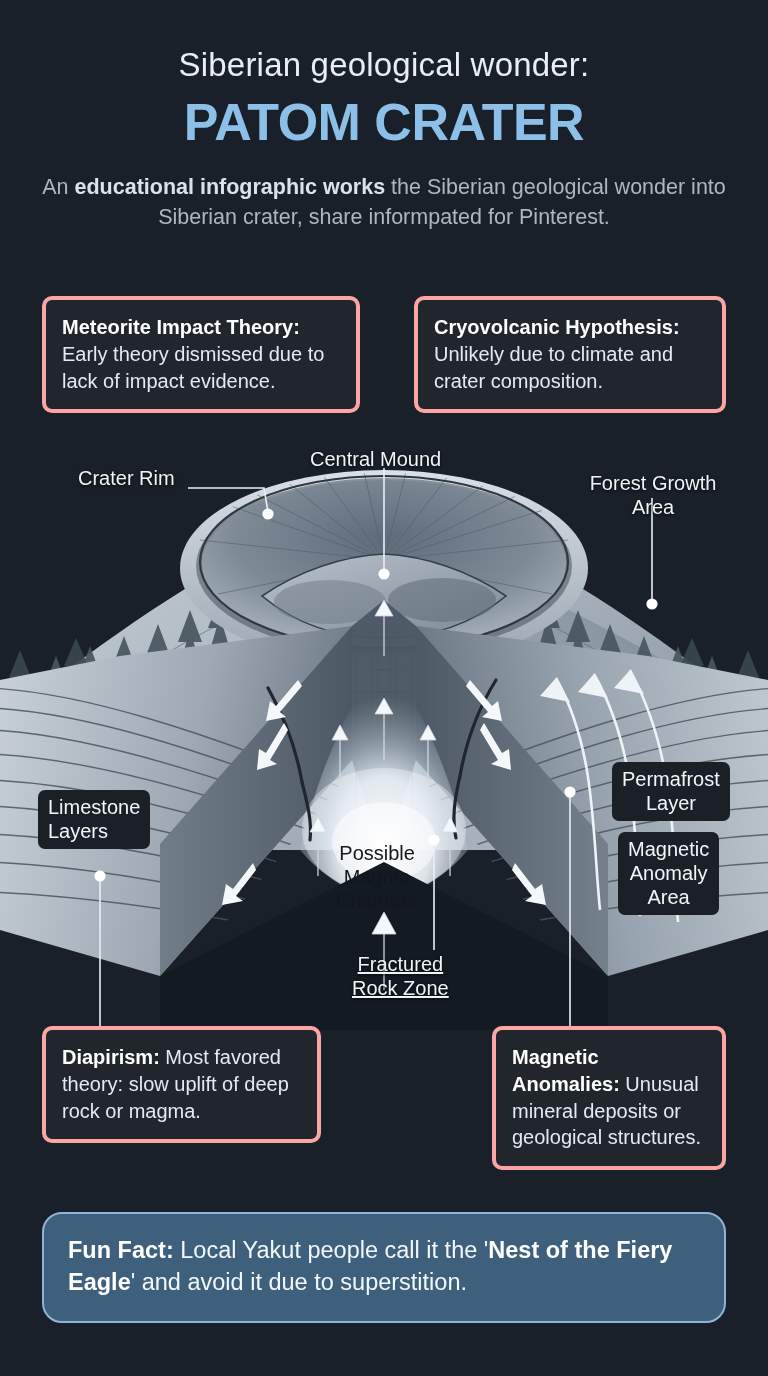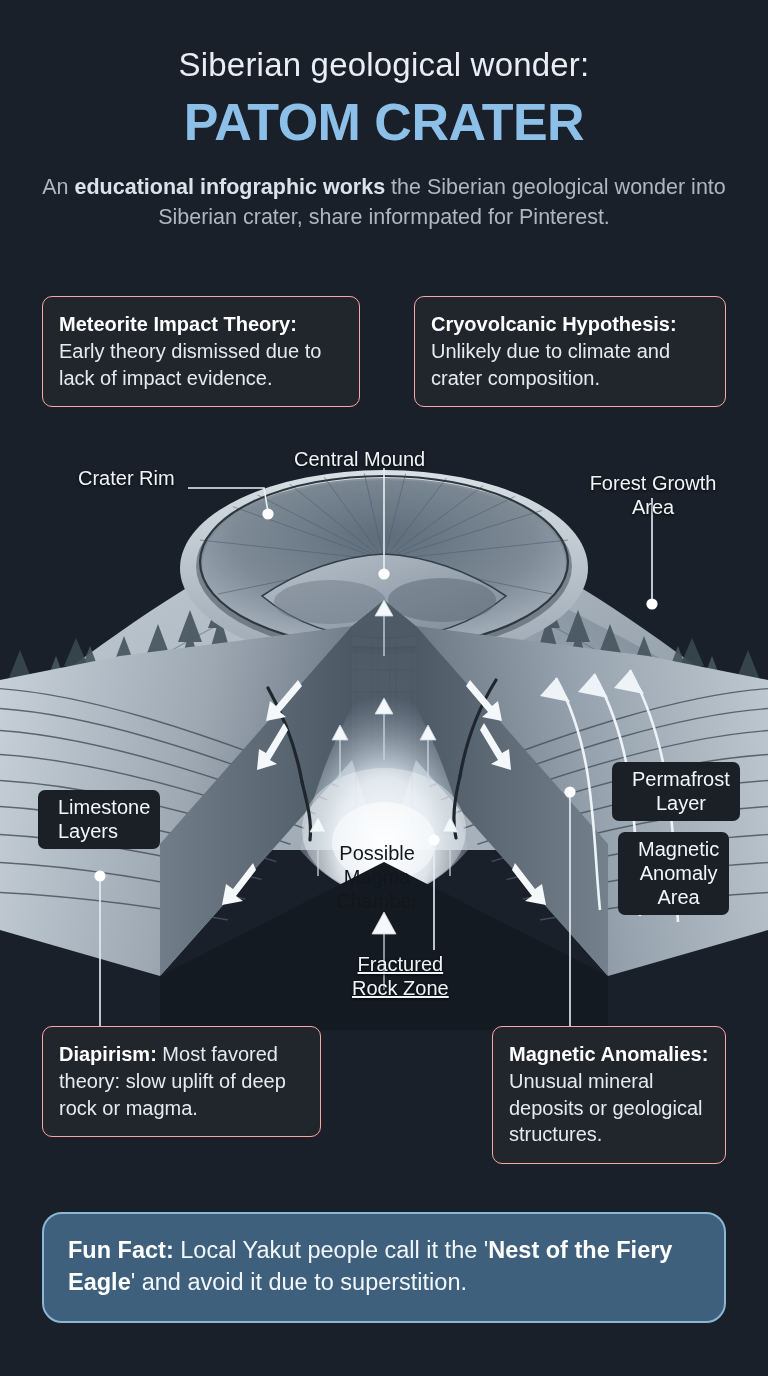--- a/index.html
+++ b/index.html
@@ -44,21 +44,21 @@
   .subtitle b { color:#dbe3ea; font-weight:700; }
 
   
   .cards-top {
     position:absolute; top:296px; left:42px;
     width:684px;
     display:flex; justify-content:space-between;
   }
   .card {
     background:#21262d;
-    border:1px solid #fca5a5;
+    border:4px solid #fca5a5;
     border-radius:10px;
     padding:14px 16px 15px 16px;
     color:#e4eaf0;
     font-size:20px;
     line-height:1.34;
   }
   .card b { font-weight:700; color:#ffffff; }
   .card-meteorite { width:318px; }
   .card-cryo { width:312px; }
 
@@ -99,30 +99,30 @@
     font-size:20px;
     line-height:1.2;
     text-align:center;
     white-space:pre-line;
     text-shadow:0 1px 3px rgba(0,0,0,.85);
   }
   .dlabel-dark {
     position:absolute;
     background:#1b1f26;
     border-radius:7px;
-    padding:5px 10px 6px 20px;
+    padding:5px 10px 6px 10px;
     color:#f2f6fa;
     font-size:20px;
     line-height:1.2;
     text-align:center;
     white-space:pre-line;
   }
 
   #lbl-crater-rim   { left:78px;  top:466px; text-align:left; }
-  #lbl-central      { left:294px; top:447px; }
+  #lbl-central      { left:310px; top:447px; }
   #lbl-forest       { left:578px; top:471px; width:150px; }
   #lbl-limestone    { left:38px;  top:790px; text-align:left;}
   #lbl-permafrost   { left:612px; top:762px; }
   #lbl-magnetic     { left:618px; top:832px; }
   #lbl-magma        { left:336px; top:841px; color:#12171d; text-shadow:none;}
   #lbl-fractured    { left:352px; top:952px;text-decoration:underline; }
 </style>
 </head>
 <body>
 

